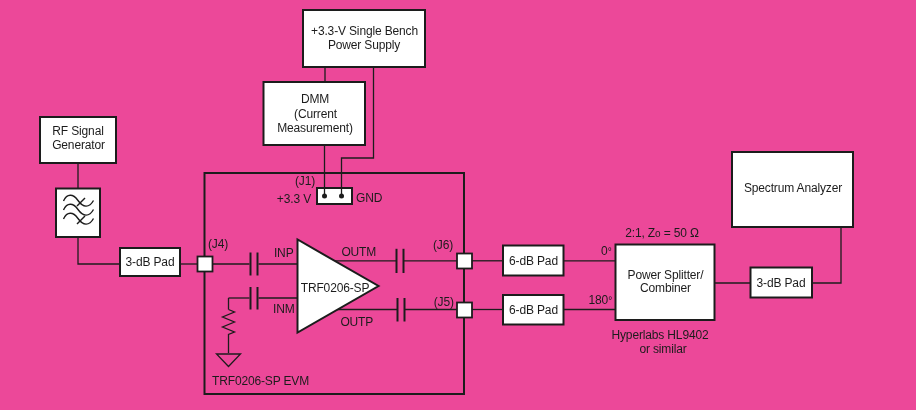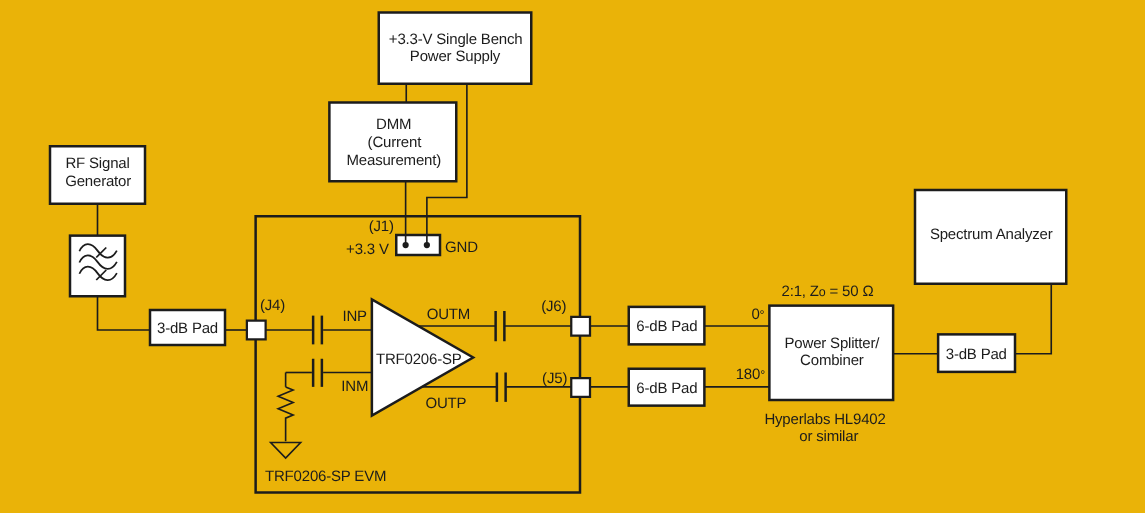--- a/index.html
+++ b/index.html
@@ -1,16 +1,16 @@
 <!DOCTYPE html>
 <html><head>
 <meta charset="utf-8">
 <style>
   html,body{margin:0;padding:0;background:#ffffff;}
-  #canvas{position:relative;width:916px;height:410px;background:#eab308;overflow:hidden;}
+  #canvas{position:relative;width:916px;height:410px;background:#ec4899;overflow:hidden;}
   svg{position:absolute;left:0;top:0;}
   text{font-family:"Liberation Sans",sans-serif;fill:#1c1c1c;}
 </style>
 </head>
 <body>
 <div id="canvas">
 <svg width="916" height="410" viewBox="0 0 916 410">
   <g fill="none" stroke="#1c1c1c" stroke-width="1.3">
 
     <line x1="325" y1="67" x2="325" y2="82"></line>

